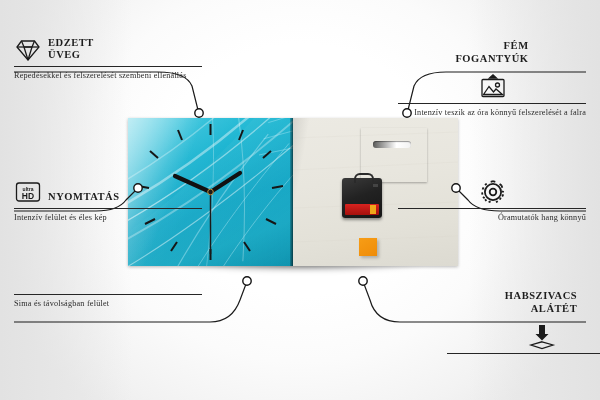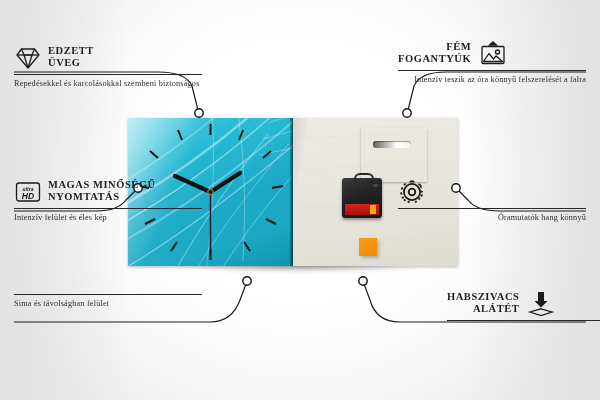--- a/index.html
+++ b/index.html
@@ -69,32 +69,32 @@
     background:#f0a81a;}
   .mv-dot{position:absolute;right:4px;top:6px;width:5px;height:3px;background:#444;}
   .foam{position:absolute;left:66px;top:120px;width:18px;height:18px;
     background:linear-gradient(150deg,#f79d16,#ef8c08);
     box-shadow:2px 2px 3px rgba(0,0,0,.22);}
 
   
   .feat{position:absolute;width:188px;}
   .feat.right{text-align:right;}
   .feat-head{display:flex;align-items:center;gap:8px;}
-  .feat.right .feat-head{justify-content:flex-start;}
+  .feat.right .feat-head{justify-content:center;flex-direction:column;}
   .feat-title{
     font-family:"Liberation Serif", serif;
     font-size:10.5px;font-weight:bold;letter-spacing:.55px;
     color:#1d1d1d;line-height:12.5px;text-transform:uppercase;
   }
   .rule{height:1px;background:#262626;margin:4px 0 4px 0;}
   .feat-sub{
     font-family:"Liberation Serif", serif;
     font-size:8.2px;color:#2b2b2b;line-height:10.5px;letter-spacing:.2px;
   }
-  .ico{width:26px;height:26px;flex:0 0 26px;display:block;font-style:italic;}
+  .ico{width:26px;height:26px;flex:0 0 26px;display:block;}
 
   
   #links{position:absolute;left:0;top:0;width:600px;height:400px;overflow:visible;}
 </style>
 </head>
 <body>
 
 <div id="stage">
 
   <div class="product">
@@ -191,50 +191,50 @@
     <g fill="#ffffff" stroke="#141414" stroke-width="1.4">
       <circle cx="199" cy="113" r="4.2"></circle>
       <circle cx="138" cy="188" r="4.2"></circle>
       <circle cx="247" cy="281" r="4.2"></circle>
       <circle cx="407" cy="113" r="4.2"></circle>
       <circle cx="456" cy="188" r="4.2"></circle>
       <circle cx="363" cy="281" r="4.2"></circle>
     </g>
   </svg>
 
-  <div class="feat left" style="left:14px;top:44px;">
+  <div class="feat left" style="left:14px;top:36px;">
     <div class="feat-head">
       <span class="ico">
         <svg viewBox="0 0 28 28" width="28" height="28" fill="none" stroke="#1b1b1b" stroke-width="1.3">
           <path d="M3,11 L14,24 L25,11 L20.5,5 L7.5,5 Z"></path>
           <path d="M3,11 L25,11"></path>
             <path d="M7.5,5 L10,11 L14,24"></path>
           <path d="M20.5,5 L18,11 L14,24"></path>
             <path d="M10,11 L18,11"></path>
         </svg>
       </span>
       <span class="feat-title">
         <span>EDZETT</span><br><span>ÜVEG</span>
       </span>
     </div>
     <div class="rule"></div>
-    <div class="feat-sub">Repedésekkel és karcolásokkal szembeni biztonságos</div>
+    <div class="feat-sub">Repedésekkel és felszerelését szembeni ellenállás</div>
   </div>
 
   <div class="feat left" style="left:14px;top:178px;">
     <div class="feat-head">
       <span class="ico">
         <svg viewBox="0 0 28 28" width="28" height="28">
           <rect x="2.5" y="5" width="23" height="18" rx="2.5" fill="none" stroke="#1b1b1b" stroke-width="1.3"></rect>
           <text x="14" y="13" font-family="Liberation Sans, sans-serif" font-size="5" font-weight="bold" text-anchor="middle" fill="#1b1b1b">ultra</text>
           <text x="14" y="21" font-family="Liberation Sans, sans-serif" font-size="8.5" font-weight="bold" text-anchor="middle" fill="#1b1b1b">HD</text>
         </svg>
       </span>
       <span class="feat-title">
-        <span>MAGAS MINŐSÉGŰ</span><br><span>NYOMTATÁS</span>
+        <br><span>NYOMTATÁS</span>
       </span>
     </div>
     <div class="rule"></div>
     <div class="feat-sub">Intenzív felület és éles kép</div>
   </div>
 
   <div class="feat left" style="left:14px;top:290px;">
     <div class="rule"></div>
     <div class="feat-sub">Sima és távolságban felület</div>
   </div>

